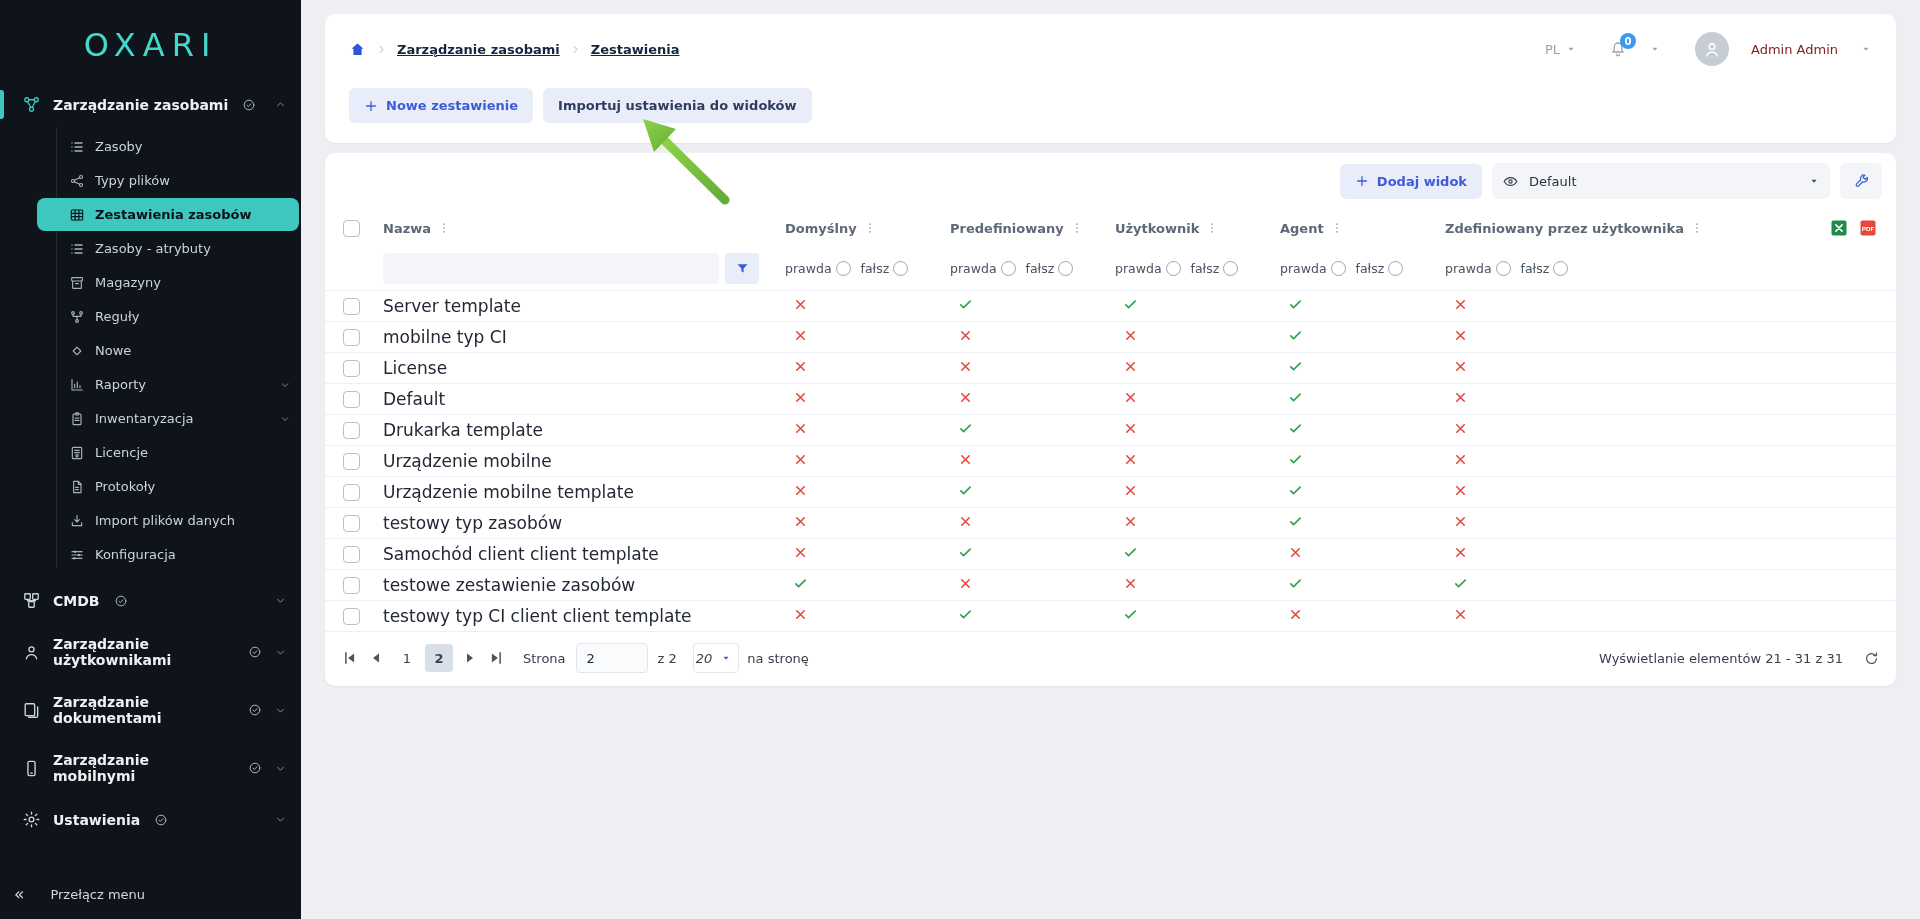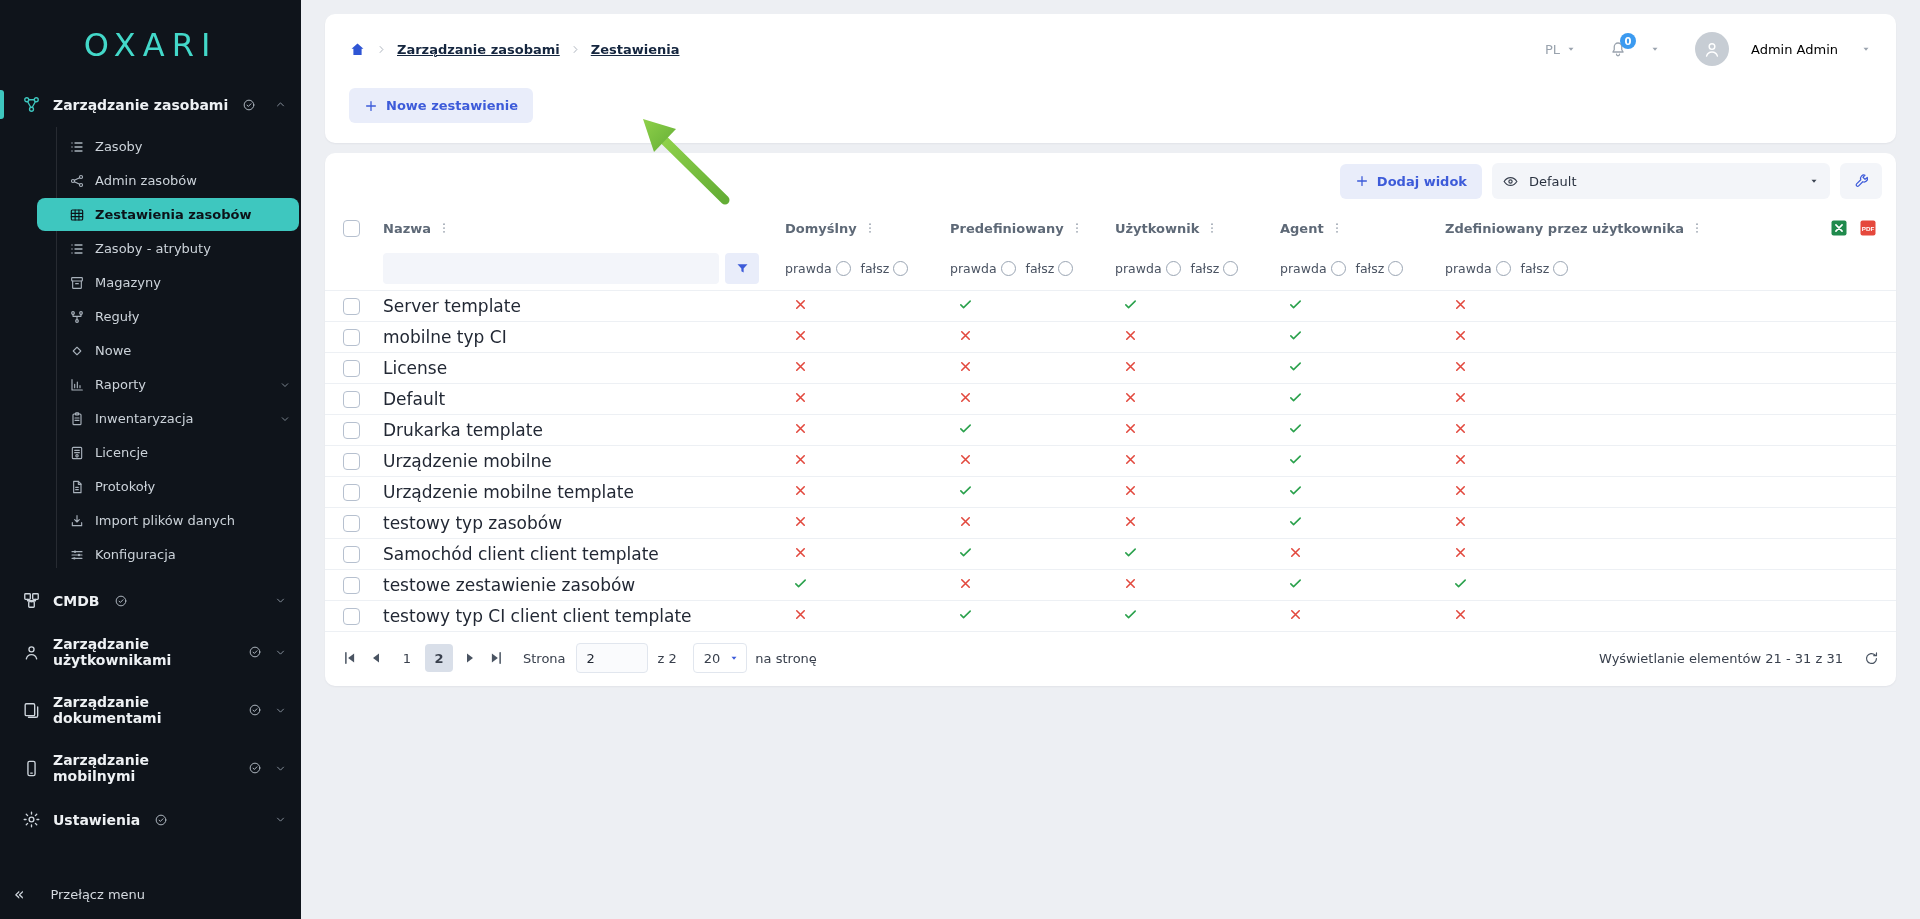--- a/index.html
+++ b/index.html
@@ -43,21 +43,21 @@
   .crumb-sep { width:11px; height:11px; color:#98a1ad; }
   .crumb-link { font-size:13px; font-weight:600; color:#15263f; text-decoration:underline; cursor:pointer; }
   .top-right { display:flex; align-items:center; gap:22px; color:#9aa3ae; font-size:13px;margin-left:36px; }
   .lang { display:flex; align-items:center; gap:5px; cursor:pointer; }
   .caret-ic { width:12px; height:12px; color:#9aa3ae; }
   .bell-wrap { position:relative; display:inline-flex; margin-left:10px; cursor:pointer; }
   .bell-wrap .ic { width:18px; height:18px; color:#9aa3ae; }
   .bell-badge { position:absolute; top:-7px; right:-9px; min-width:16px; height:16px; border-radius:8px; background:#3b9af0; color:#fff; font-size:10px; font-weight:700; display:flex; align-items:center; justify-content:center; padding:0 4px; }
   .avatar { width:34px; height:34px; border-radius:50%; background:#c7cdd4; display:flex; align-items:center; justify-content:center; color:#fff; margin-left:12px; cursor:pointer; overflow:hidden; }
   .avatar .ic { width:20px; height:20px; }
-  .user-name { color:#000000; }
+  .user-name { color:#7f1d1d; }
 
   .actions-row { display:flex; gap:10px; margin-top:22px; }
   .btn { display:inline-flex; align-items:center; gap:8px; border:none; border-radius:6px; font-family:inherit; font-size:13px; font-weight:600; padding:10px 15px; cursor:pointer; }
   .btn.soft { background:#e9edfa; color:#3d5bd9; }
   .btn.soft.darktext { color:#2e3d5e; }
   .btn .ic { width:14px; height:14px; }
 
   .green-arrow { position:absolute; left:338px; top:116px; width:110px; height:92px; z-index:5; pointer-events:none; }
 
   
@@ -95,21 +95,21 @@
   .val-ic .ic { width:15px; height:15px; }
   .val-ic svg { stroke-width:2.5; }
 
   .pager { display:flex; align-items:center; gap:8px; padding:11px 16px 13px; font-size:13px; color:#39404d; }
   .pg-btn { display:inline-flex; width:18px; height:18px; color:#4a5462; cursor:pointer; }
   .pg-btn svg { width:100%; height:100%; fill:none; stroke:currentColor; stroke-width:1.7; stroke-linecap:round; }
   .page-num { min-width:28px; height:28px; display:inline-flex; align-items:center; justify-content:center; border-radius:4px; font-size:13px; color:#39404d; cursor:pointer; }
   .page-num.active { background:#d9dfe9; font-weight:600; }
   .pg-text { color:#39404d; }
   .pg-input { width:72px; height:30px; border:1px solid #e1e6ee; background:#fafbfd; border-radius:4px; padding:0 10px; font-family:inherit; font-size:13px; color:#222834; outline:none; margin:0 2px; }
-  .size-select { display:flex; align-items:center; gap:8px; height:30px; padding:0 6px 0 10px; border:1px solid #e1e6ee; background:#fff; border-radius:4px; cursor:pointer; }
+  .size-select { display:flex; align-items:center; gap:8px; height:30px; padding:0 6px 0 2px; border:1px solid #e1e6ee; background:#fff; border-radius:4px; cursor:pointer;font-style:italic; }
   .size-select .caret-ic { color:#3d5bd9; }
   .spacer { flex:1; }
   .summary { font-size:13px; color:#39404d; }
   .refresh { margin-left:12px; width:17px; height:17px; }
 </style>
 </head>
 <body>
 
 <div class="app">
 
@@ -149,21 +149,21 @@
           </div>
           <div class="sub">
             <span class="ic ">
               <svg viewBox="0 0 24 24">
                 <circle cx="6" cy="12" r="2.3"></circle>
                 <circle cx="18" cy="6" r="2.3"></circle>
                 <circle cx="18" cy="18" r="2.3"></circle>
                 <path d="M8 11l8-4M8 13l8 4"></path>
               </svg>
             </span>
-            <span>Admin zasobów</span>
+            <span>Typy plików</span>
           </div>
           <div class="sub selected">
             <span class="ic ">
               <svg viewBox="0 0 24 24">
                 <rect x="3.5" y="4.5" width="17" height="15" rx="1.5"></rect>
                 <path d="M3.5 9.5h17M3.5 14.5h17M9.2 4.5v15M14.9 4.5v15"></path>
               </svg>
             </span>
             <span>Zestawienia zasobów</span>
           </div>
@@ -442,20 +442,23 @@
         </div>
       </div>
       <div class="actions-row">
         <button class="btn soft">
           <span class="ic">
               <svg viewBox="0 0 24 24">
                 <path d="M12 4.5v15M4.5 12h15" stroke-width="2.2"></path>
               </svg>
             </span>
           <span>Nowe zestawienie</span>
+        </button>
+        <button class="btn soft darktext">
+          <span>Importuj ustawienia do widoków</span>
         </button>
       </div>
     </section>
 
     <svg class="green-arrow" viewBox="0 0 110 92">
       <defs>
         <linearGradient id="agrad" x1="0" y1="0" x2="1" y2="1">
           <stop offset="0" stop-color="#8fd14a"></stop>
             <stop offset="1" stop-color="#63ad35"></stop>
         </linearGradient>

